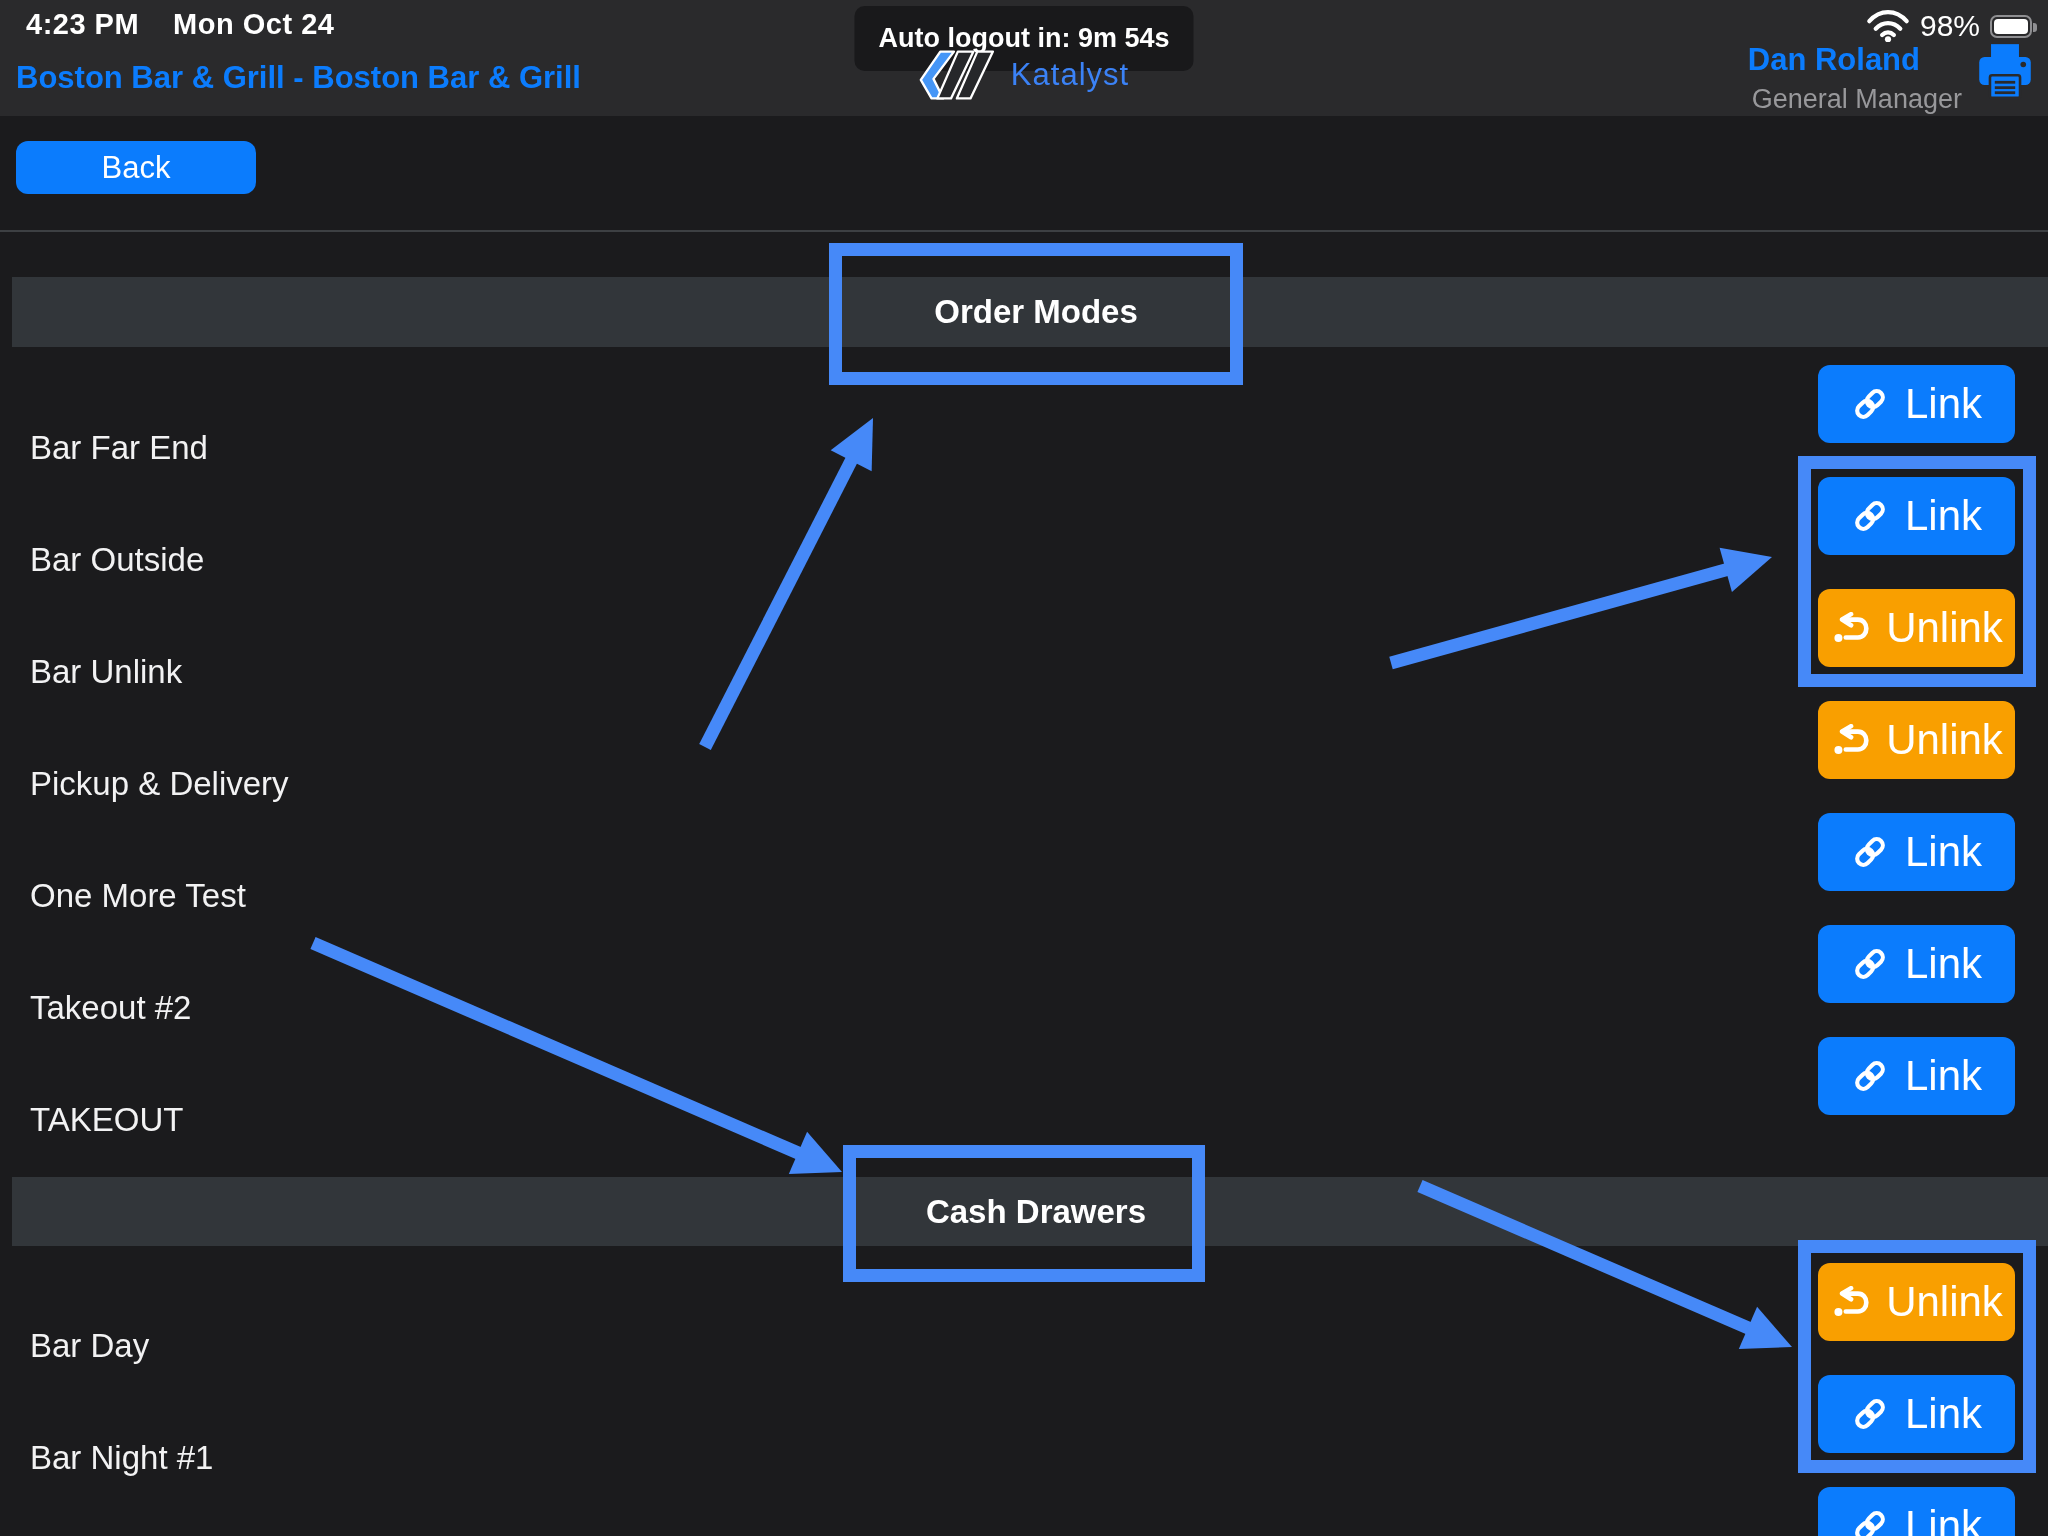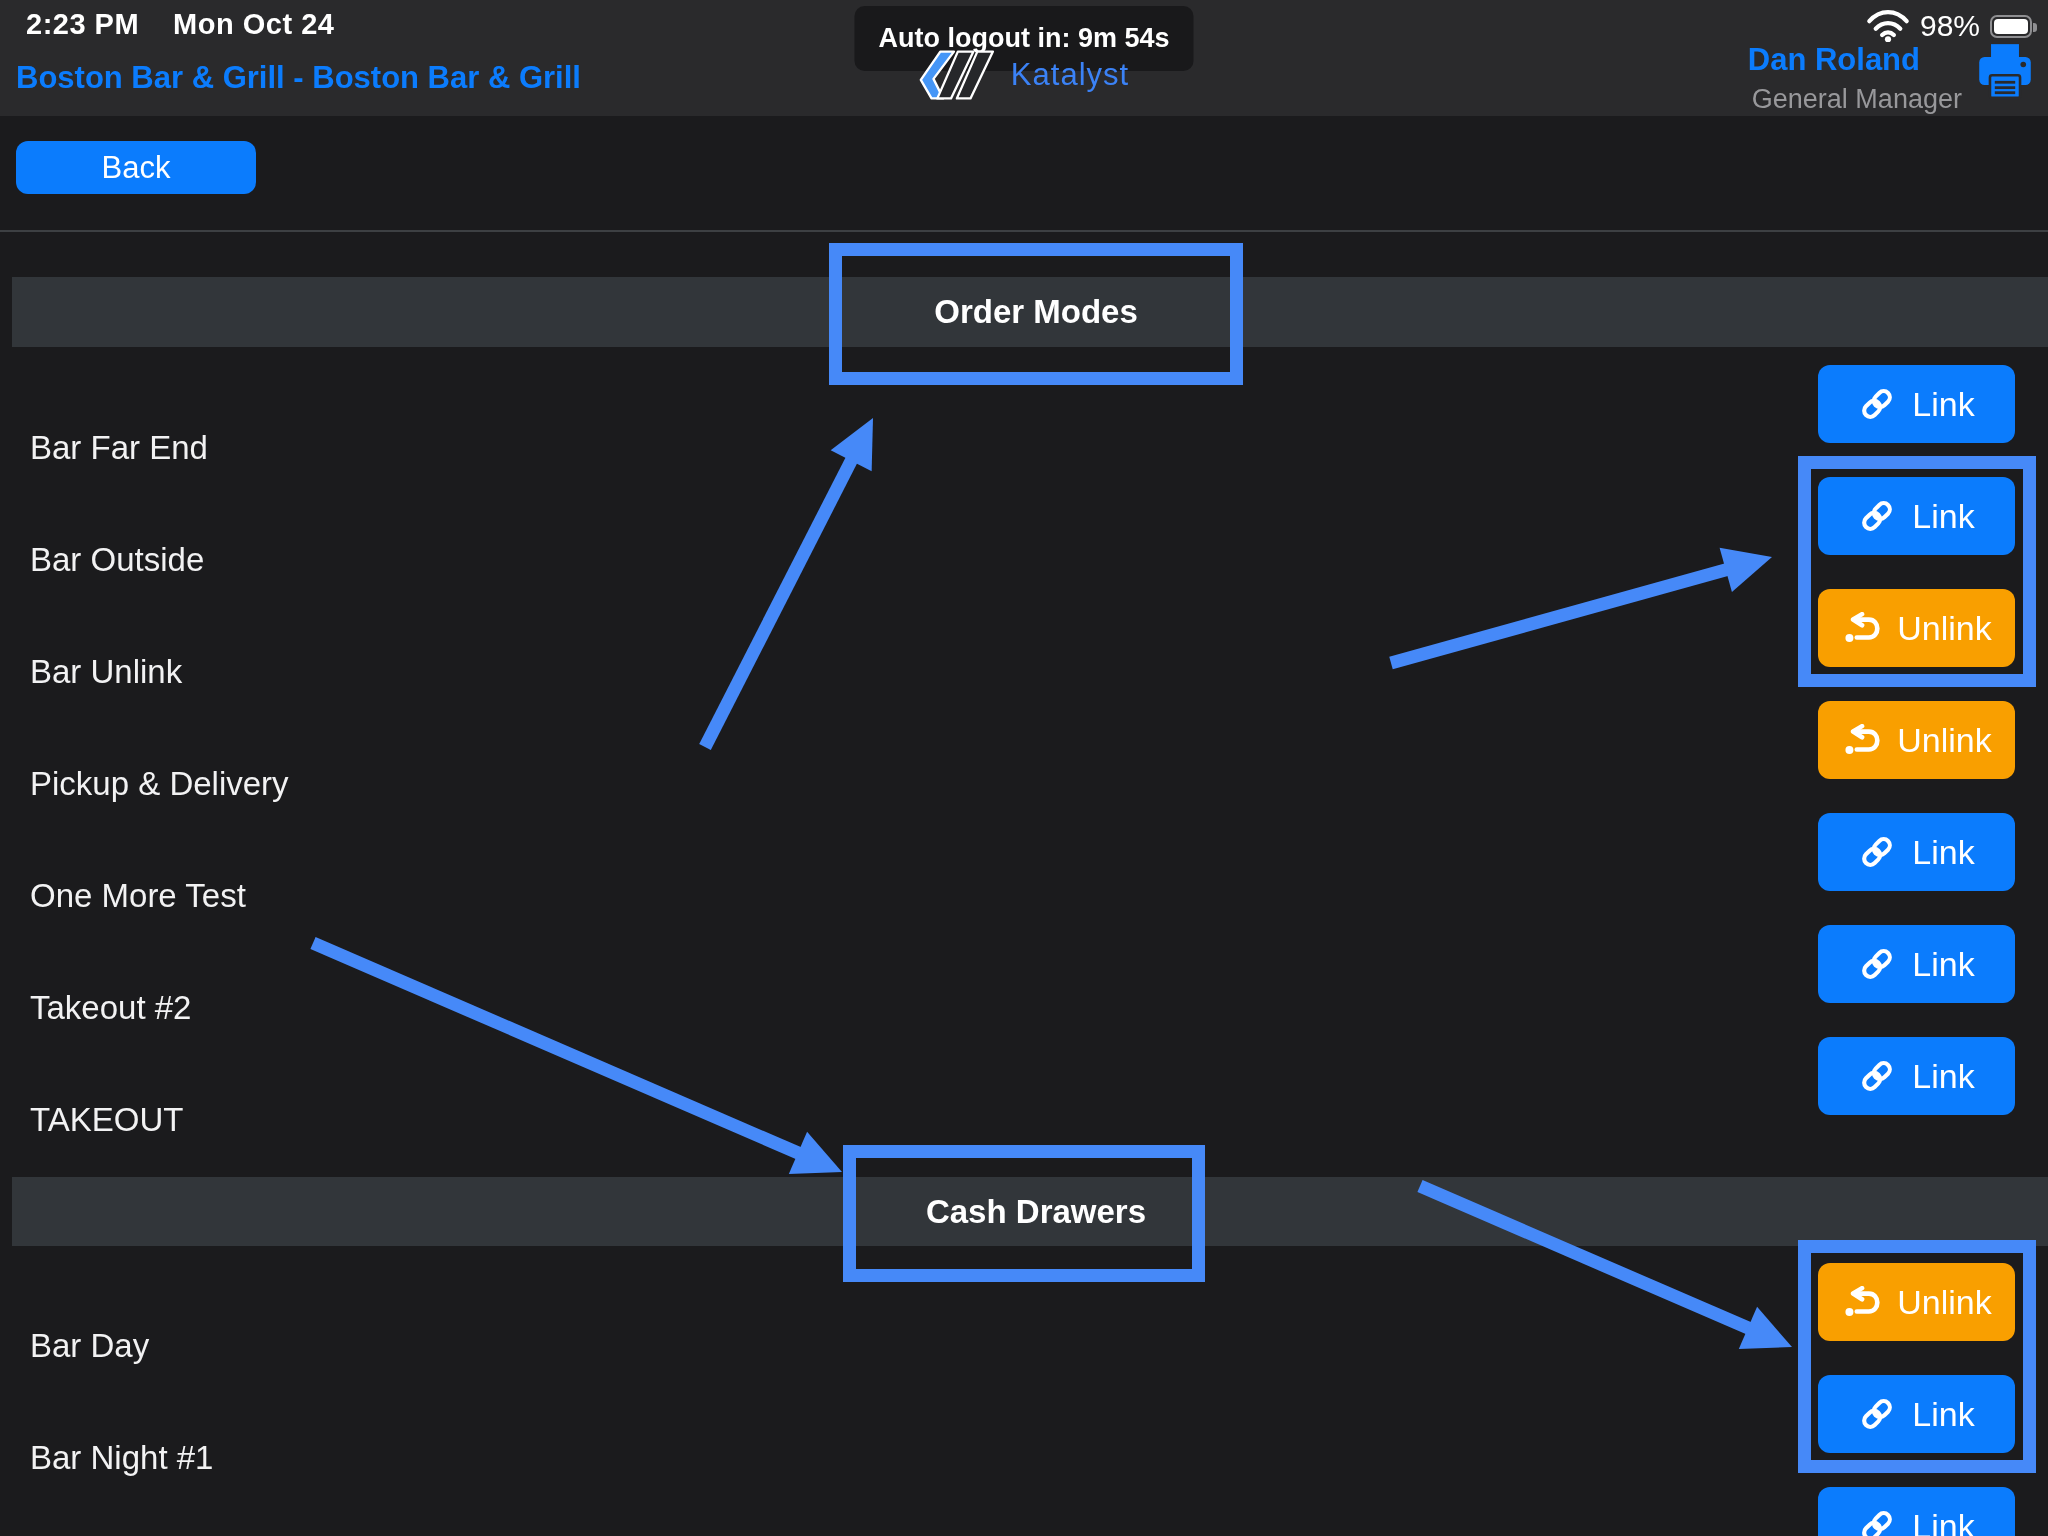--- a/index.html
+++ b/index.html
@@ -70,36 +70,36 @@
     color:#fff; font-size:33px; font-weight:700;
   }
   .row-label {
     position:absolute; left:30px; color:#f2f2f3; font-size:33px; font-weight:400;
     transform:translateY(-50%); white-space:nowrap;margin-top:44px;
   }
   .action-btn {
     position:absolute; left:1818px; width:197px; height:78px;
     border:none; border-radius:12px; color:#fff; cursor:pointer;
     display:flex; align-items:center; justify-content:center; gap:16px;
-    font-size:34px; font-weight:500; font-family:inherit;
+    font-size:42px; font-weight:500; font-family:inherit;
   }
   .action-btn.link { background:var(--accent,#0b7cfd); }
   .action-btn.unlink { background:var(--warn,#f99f00); }
   .action-btn svg { flex:0 0 auto; }
   
   .annotation-overlay { position:absolute; left:0; top:0; pointer-events:none; }
 </style>
 </head>
 <body>
 
 <div class="screen" style="--accent: #0b7cfd; --warn: #f99f00; --header-bg: #2a2a2c; --page-bg: #1b1b1d; --bar-bg: #32363a;">
 
   <div class="app-header">
     <div class="status-time">
-      <span>2:23 PM</span><span class="date">Mon Oct 24</span>
+      <span>4:23 PM</span><span class="date">Mon Oct 24</span>
     </div>
     <div class="logout-pill">Auto logout in: 9m 54s</div>
     <div class="status-right">
       <svg width="44" height="32" viewBox="0 0 40 30">
         <g fill="none" stroke="#fff" stroke-width="4" stroke-linecap="round">
           <path d="M2.5 10.5 C7.5 4.8 13.4 2 20 2 C26.6 2 32.5 4.8 37.5 10.5"></path>
           <path d="M8.5 17.5 C11.8 14 15.6 12.2 20 12.2 C24.4 12.2 28.2 14 31.5 17.5"></path>
           <path d="M14.5 23.5 C16.2 21.8 18 21 20 21 C22 21 23.8 21.8 25.5 23.5"></path>
         </g>
         <circle cx="20" cy="27.4" r="2.9" fill="#fff"></circle>

